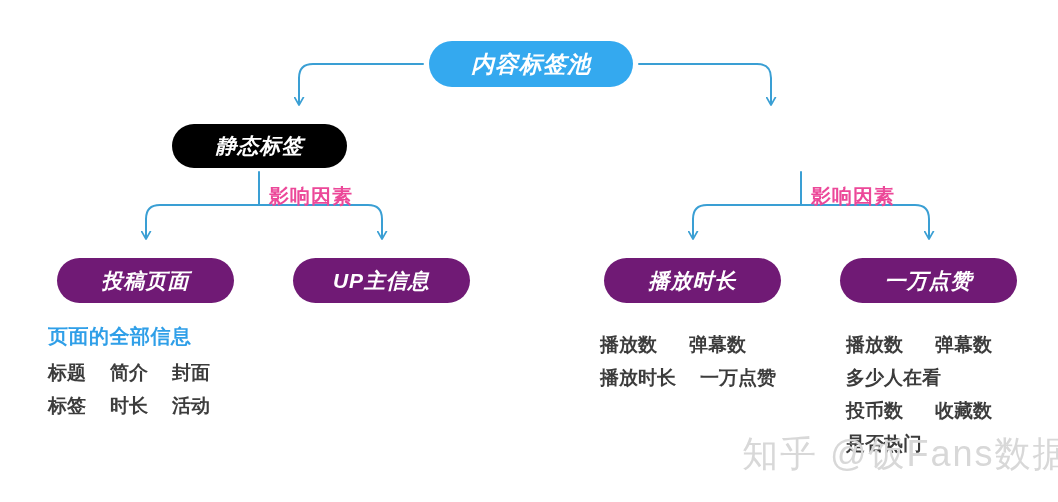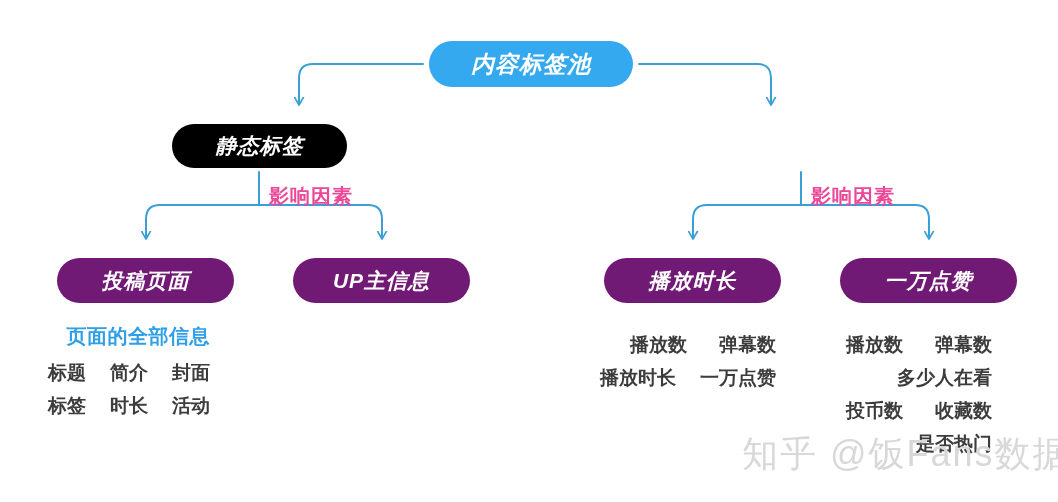--- a/index.html
+++ b/index.html
@@ -61,21 +61,20 @@
   #factor-left{left:269px;top:183px;}
   #factor-right{left:811px;top:183px;}
 
   
   .detail{
     position:absolute;
     color:#3c3c3c;
     font-size:19px;
     line-height:33px;
     white-space:nowrap;
-    text-align:right;
   }
   .detail .head{
     color:#2f9fe8;
     font-weight:bold;
     font-size:20px;
     display:block;
     margin-bottom:3px;
     letter-spacing:0.5px;
   }
   .detail .row{display:block;font-weight:bold;}

